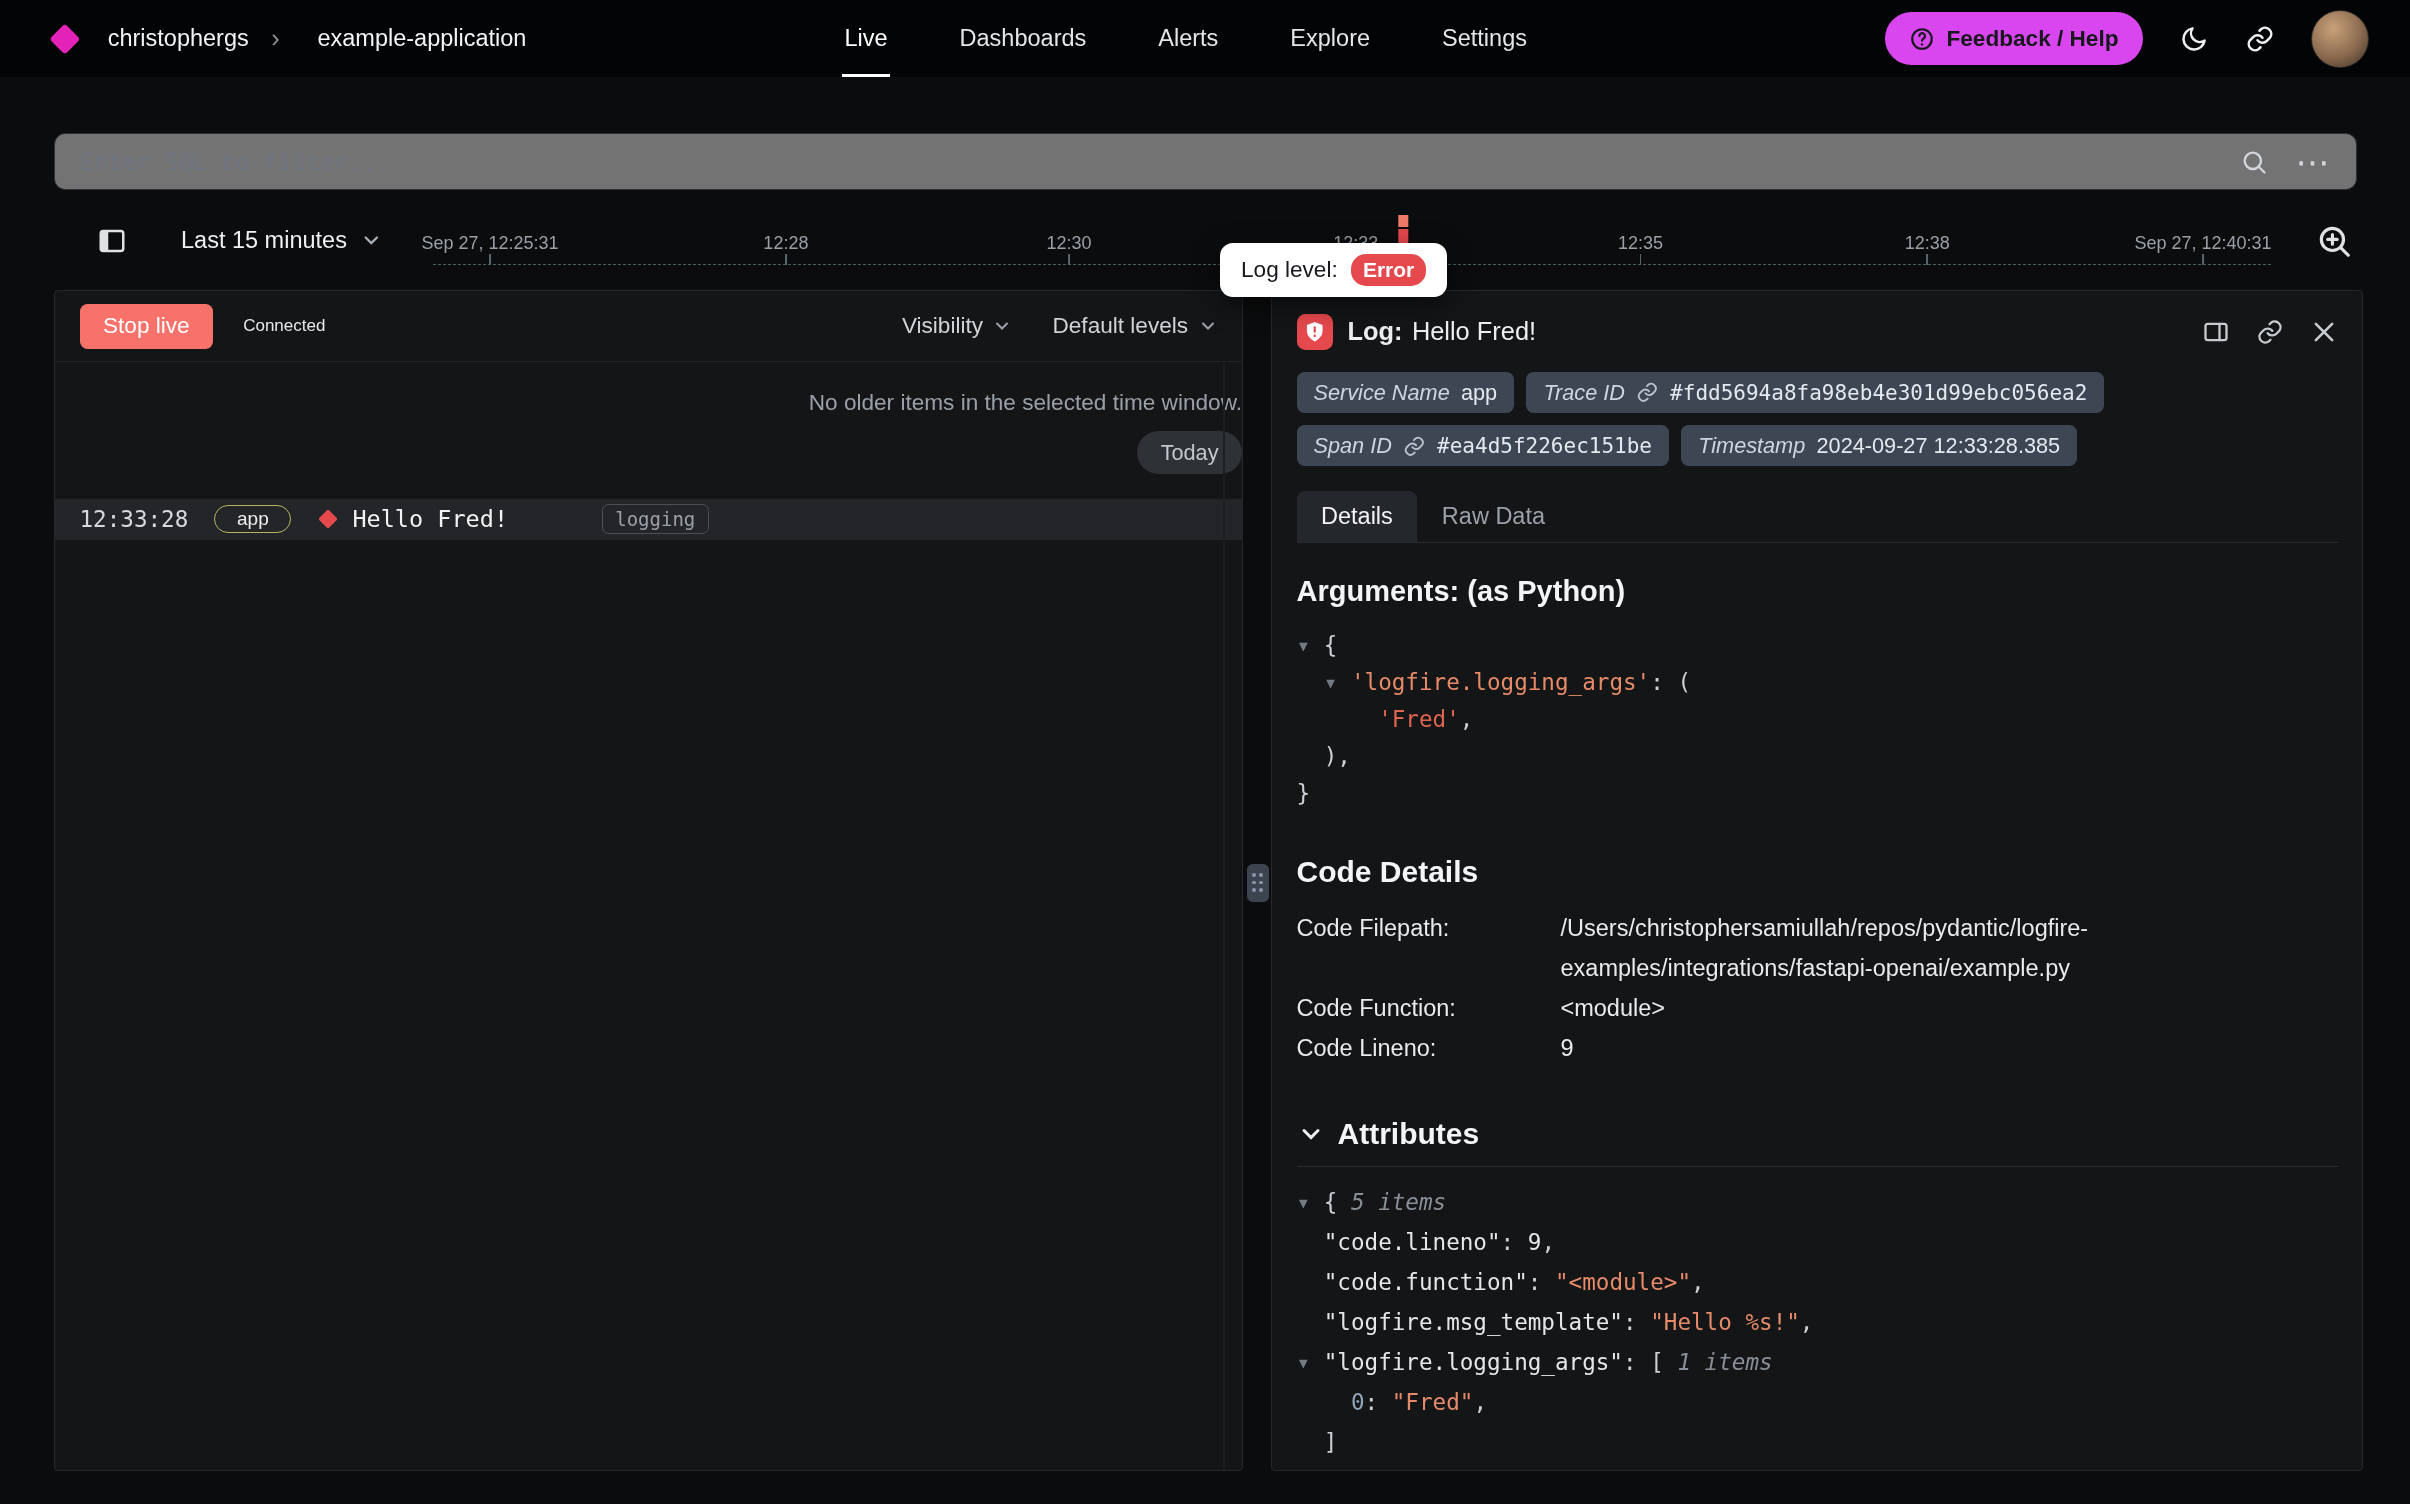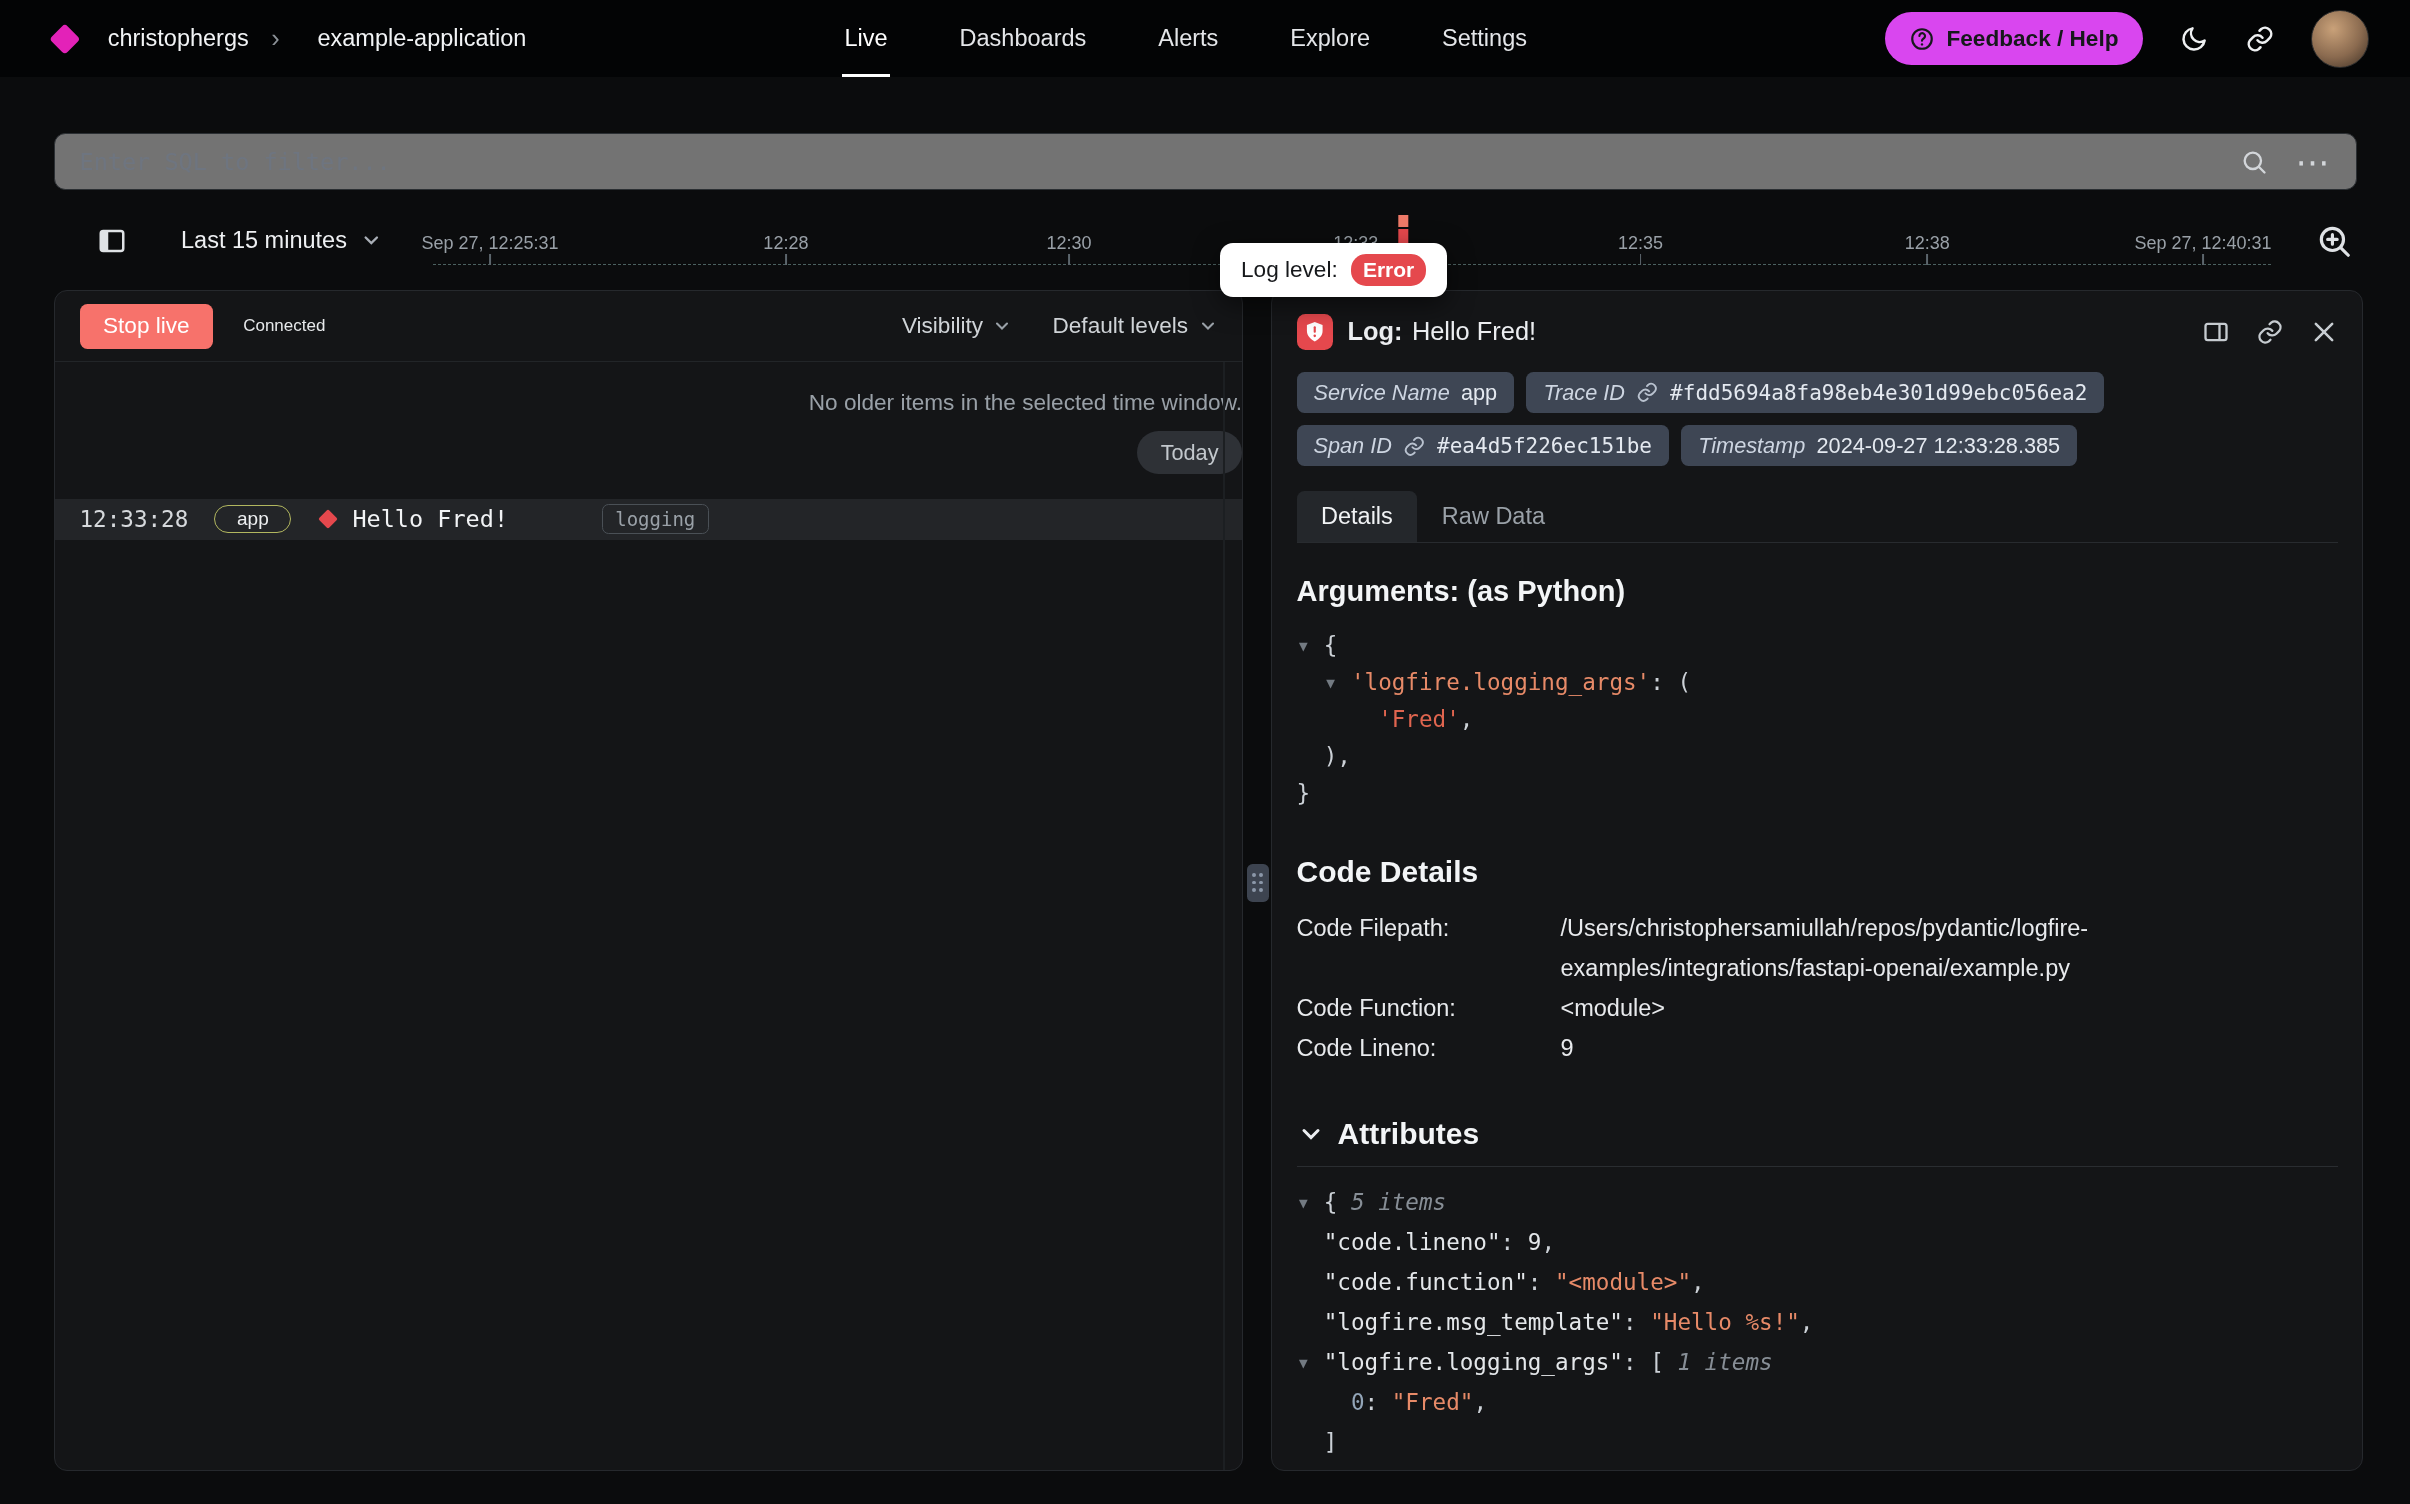--- a/index.html
+++ b/index.html
@@ -45,21 +45,21 @@
   .marker .m2 { width:9.4px; height:22.6px; background:#e5484d; }
   .zoom-btn { position:absolute; right:3.8px; top:15px; color:#dfe2e5; cursor:pointer; }
   .zoom-btn svg { width:38px; height:38px; }
 
   
   .tooltip { position:absolute; left:1220px; top:243px; background:#ffffff; border-radius:13px; padding:11.3px 21px; display:flex; align-items:center; gap:13px; box-shadow:0 7.5px 26px rgba(0,0,0,.5); z-index:30; }
   .tooltip-label { font-size:22.6px; color:#16181b; font-weight:500; white-space:nowrap; }
   .tooltip-badge { background:#e5484d; color:#ffffff; font-size:21px; font-weight:700; padding:3.8px 12.2px; border-radius:15px; }
 
   
-  .panel { position:absolute; top:290px; bottom:34px; background:#141517; border:1.9px solid #26292d; border-radius:13px; overflow:hidden; }
+  .panel { position:absolute; top:290px; bottom:34px; background:#141517; border:1.9px solid #26292d; border-radius:4px; overflow:hidden; }
   .left-panel { left:54px; width:1189px; }
   .right-panel { left:1271px; width:1092px; }
 
   
   .lp-header { height:71px; border-bottom:1.9px solid #222528; display:flex; align-items:center; padding:0 24.5px; }
   .stop-btn { background:#f7726b; color:#ffffff; font-size:22.6px; height:45px; padding:0 23.5px; border-radius:7.5px; display:flex; align-items:center; cursor:pointer; }
   .status { margin-left:30px; font-size:17px; color:#e7e9eb; }
   .lp-controls { margin-left:auto; display:flex; gap:40px; }
   .lp-drop { display:flex; align-items:center; gap:9.4px; font-size:22.6px; color:#cfd3d7; cursor:pointer; }
   .lp-drop svg { width:20px; height:20px; color:#9aa1a8; }

